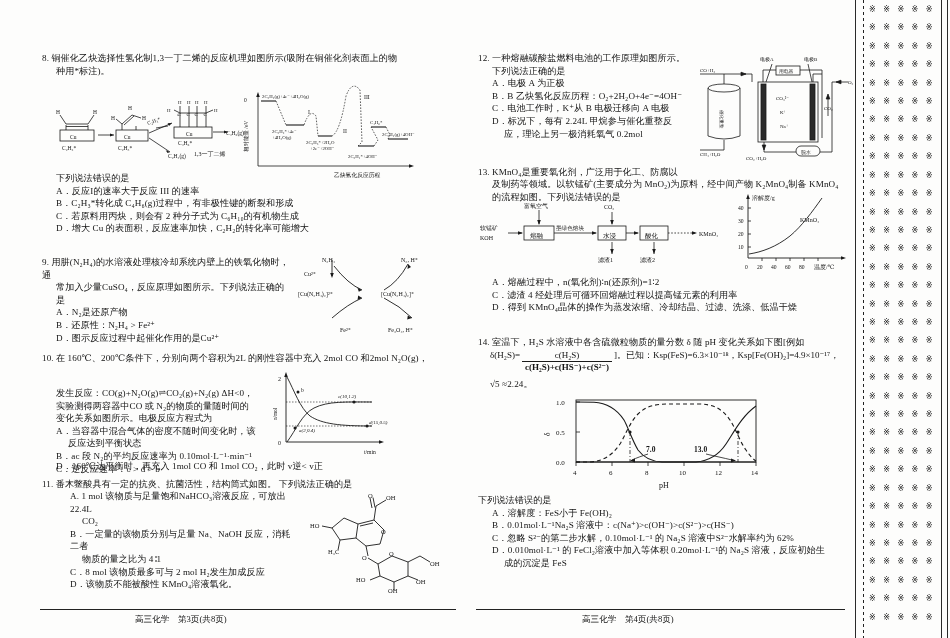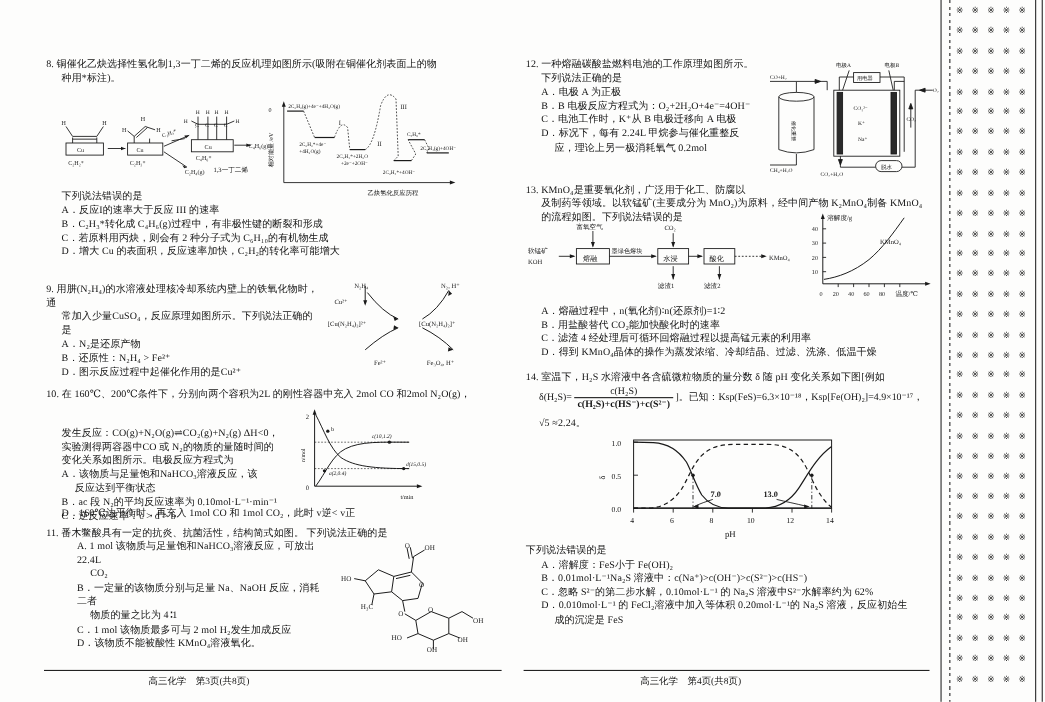--- a/index.html
+++ b/index.html
@@ -224,21 +224,21 @@
     </svg>
   </div>
 
   <div class="q qtext" style="left:42px;top:352px;width:420px;">
     <div><span>10.</span> <span>在 160℃、200℃条件下，分别向两个容积为2L 的刚性容器中充入 2mol CO 和2mol N₂O(g)，</span></div>
   </div>
   <div class="q qtext" style="left:42px;top:344px;width:230px;margin-top:43px;">
     <div class="ind">发生反应：CO(g)+N₂O(g)⇌CO₂(g)+N₂(g) ΔH&lt;0，</div>
     <div class="ind">实验测得两容器中CO 或 N₂的物质的量随时间的</div>
     <div class="ind">变化关系如图所示。电极反应方程式为</div>
-    <div class="opt">A．该物质与足量饱和NaHCO₃溶液反应，该</div>
+    <div class="opt">A．当容器中混合气体的密度不随时间变化时，该</div>
     <div class="ind2">反应达到平衡状态</div>
     <div class="opt">B．ac 段 N₂的平均反应速率为 0.10mol·L⁻¹·min⁻¹</div>
     <div class="opt">C．逆反应速率：c &gt; d &gt; b</div>
   </div>
   <div class="q qtext" style="left:56px;top:460px;width:410px;">
     <div>D．160℃达平衡时，再充入 1mol CO 和 1mol CO₂，此时 v逆&lt; v正</div>
   </div>
 
   <div class="fig" style="left:268px;top:368px;width:120px;height:92px;">
     <svg width="120" height="92" viewBox="0 0 120 92">
@@ -274,21 +274,21 @@
   </div>
 
   <div class="q qtext" style="left:42px;top:478px;width:420px;">
     <div><span>11.</span> <span>番木鳖酸具有一定的抗炎、抗菌活性，结构简式如图。  下列说法正确的是</span></div>
   </div>
   <div class="q qtext" style="left:56px;top:490px;width:240px;">
     <div class="opt">A. 1 mol 该物质与足量饱和NaHCO₃溶液反应，可放出 22.4L</div>
     <div class="ind2">CO₂</div>
     <div class="opt">B．一定量的该物质分别与足量 Na、NaOH 反应，消耗二者</div>
     <div class="ind2">物质的量之比为 4∶1</div>
-    <div class="opt">C．1 mol 该物质最多可与 2 mol H₂发生加成反应</div>
+    <div class="opt">C．8 mol 该物质最多可与 2 mol H₂发生加成反应</div>
     <div class="opt">D．该物质不能被酸性 KMnO₄溶液氧化。</div>
   </div>
 
   <div class="fig" style="left:296px;top:486px;width:160px;height:100px;">
     <svg width="160" height="100" viewBox="0 0 160 100">
       <g stroke="#1a1a1a" stroke-width="0.9" fill="none">
 
         <path d="M36,42 L48,32 L62,38 L60,52 L44,54 Z"></path>
 
         <path d="M62,38 L78,34 L88,44 L84,58 L70,60 L60,52"></path>
@@ -329,21 +329,21 @@
   <div class="footline" style="left:40px;right:14px;bottom:28px;"></div>
   <div class="footer" style="left:135px;">高三化学　第3页(共8页)</div>
 </div>
 
 <div class="col" id="right-col">
 
   <div class="q qtext" style="left:8px;top:52px;width:230px;">
     <div><span>12.</span> <span>一种熔融碳酸盐燃料电池的工作原理如图所示。</span></div>
     <div class="ind">下列说法正确的是</div>
     <div class="opt">A．电极 A 为正极</div>
-    <div class="opt">B．B 电极反应方程式为：O₂+2H₂O+4e⁻=4OH⁻</div>
+    <div class="opt">B．B 乙炔氢化反应历程：O₂+2H₂O+4e⁻=4OH⁻</div>
     <div class="opt">C．电池工作时，K⁺从 B 电极迁移向 A 电极</div>
     <div class="opt">D．标况下，每有 2.24L 甲烷参与催化重整反</div>
     <div class="ind2">应，理论上另一极消耗氧气 0.2mol</div>
   </div>
 
   <div class="fig" style="left:230px;top:52px;width:160px;height:110px;">
     <svg width="160" height="110" viewBox="0 0 160 110">
       <g stroke="#1a1a1a" stroke-width="0.8" fill="none">
 
         <ellipse cx="24" cy="36" rx="16" ry="4"></ellipse>
@@ -479,30 +479,29 @@
       <text x="63" y="77" font-size="5.6">60</text>
       <text x="77" y="77" font-size="5.6">80</text>
       <text x="92" y="77" font-size="6">温度/℃</text>
       <path d="M27,62 C40,60 54,55 68,44 C80,34 90,20 100,6" stroke="#1a1a1a" stroke-width="0.9" fill="none"></path>
       <text x="78" y="30" font-size="6">KMnO₄</text>
     </svg>
   </div>
 
   <div class="q qtext" style="left:8px;top:276px;width:375px;">
     <div class="opt">A．熔融过程中，n(氧化剂)∶n(还原剂)=1∶2</div>
-    <div class="opt">B．用盐酸替代 CO₂能加快酸化时的速率</div>
     <div class="opt">C．滤渣 4 经处理后可循环回熔融过程以提高锰元素的利用率</div>
     <div class="opt">D．得到 KMnO₄晶体的操作为蒸发浓缩、冷却结晶、过滤、洗涤、低温干燥</div>
   </div>
 
   <div class="q qtext" style="left:8px;top:336px;width:378px;">
     <div><span>14.</span> <span>室温下，H₂S 水溶液中各含硫微粒物质的量分数 δ 随 pH 变化关系如下图[例如</span></div>
   </div>
   <div class="q" style="left:20px;top:350px;width:378px;height:26px;">
-    <div style="display:flex;align-items:center;font-size:9px;line-height:11px;">
+    <div style="display:flex;font-size:9px;line-height:11px;">
       <span>δ(H₂S)=</span>
       <span style="display:inline-block;text-align:center;margin:0 2px;">
         <span style="display:block;border-bottom:1px solid #1a1a1a;padding:0 3px;">c(H₂S)</span>
         <span style="display:block;padding:0 3px;font-weight:bold;">c(H₂S)+c(HS⁻)+c(S²⁻)</span>
       </span>
       <span>]。已知：Ksp(FeS)=6.3×10⁻¹⁸，Ksp[Fe(OH)₂]=4.9×10⁻¹⁷，</span>
     </div>
   </div>
   <div class="q qtext" style="left:20px;top:378px;width:378px;">
     <div>√5 ≈2.24。</div>

